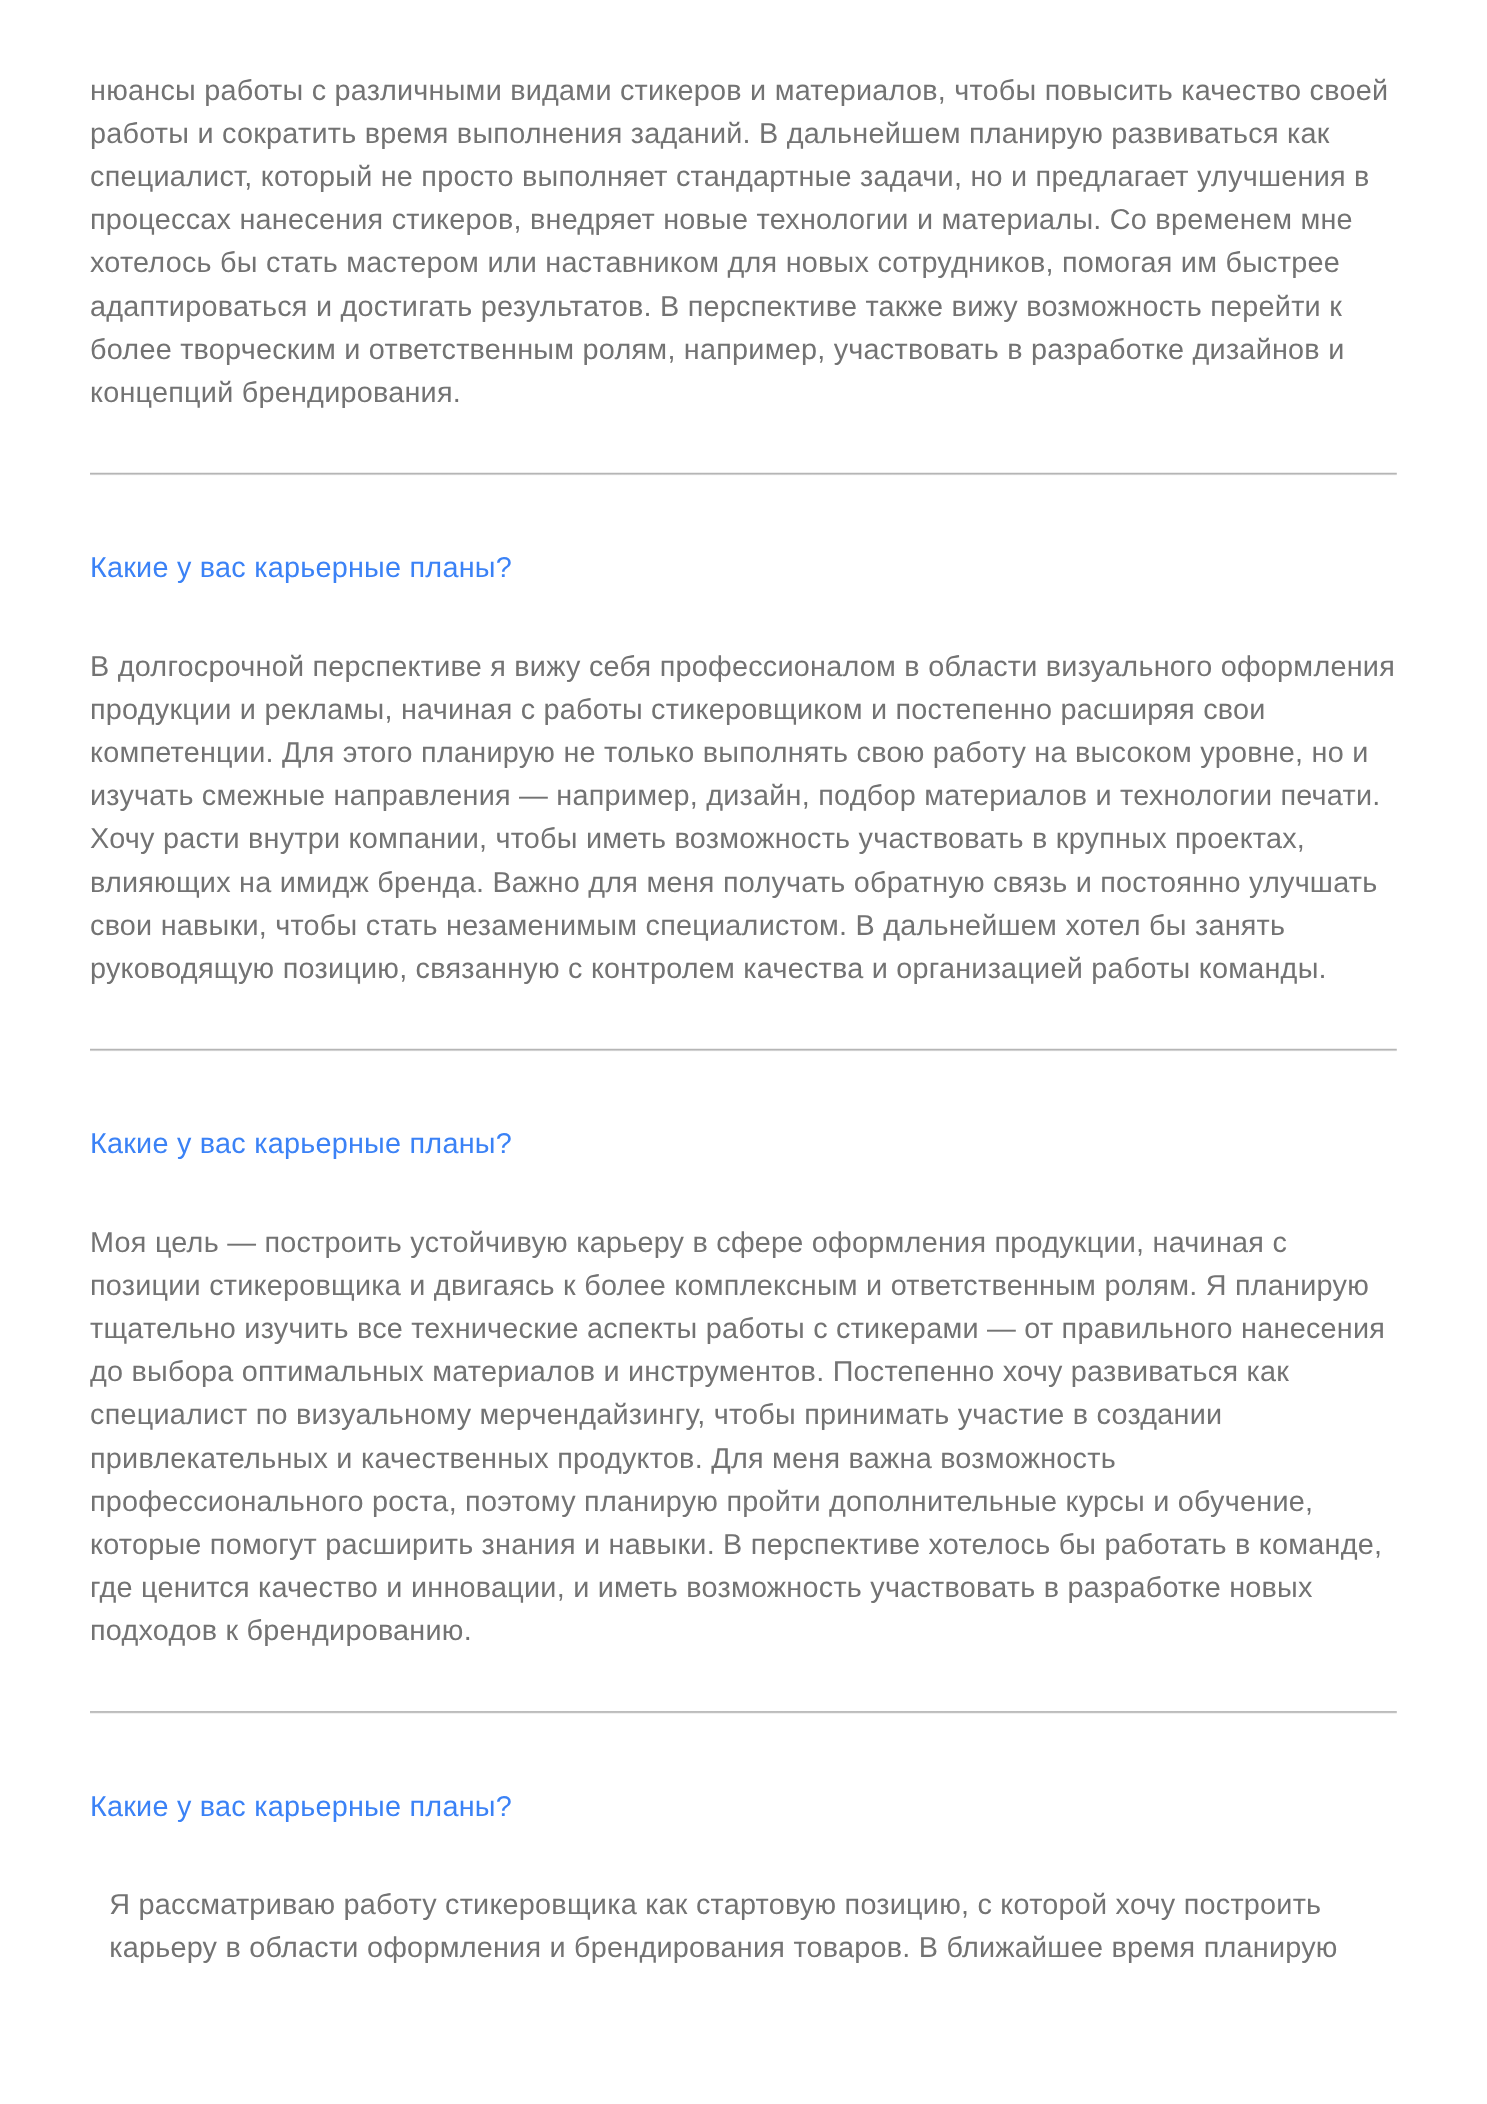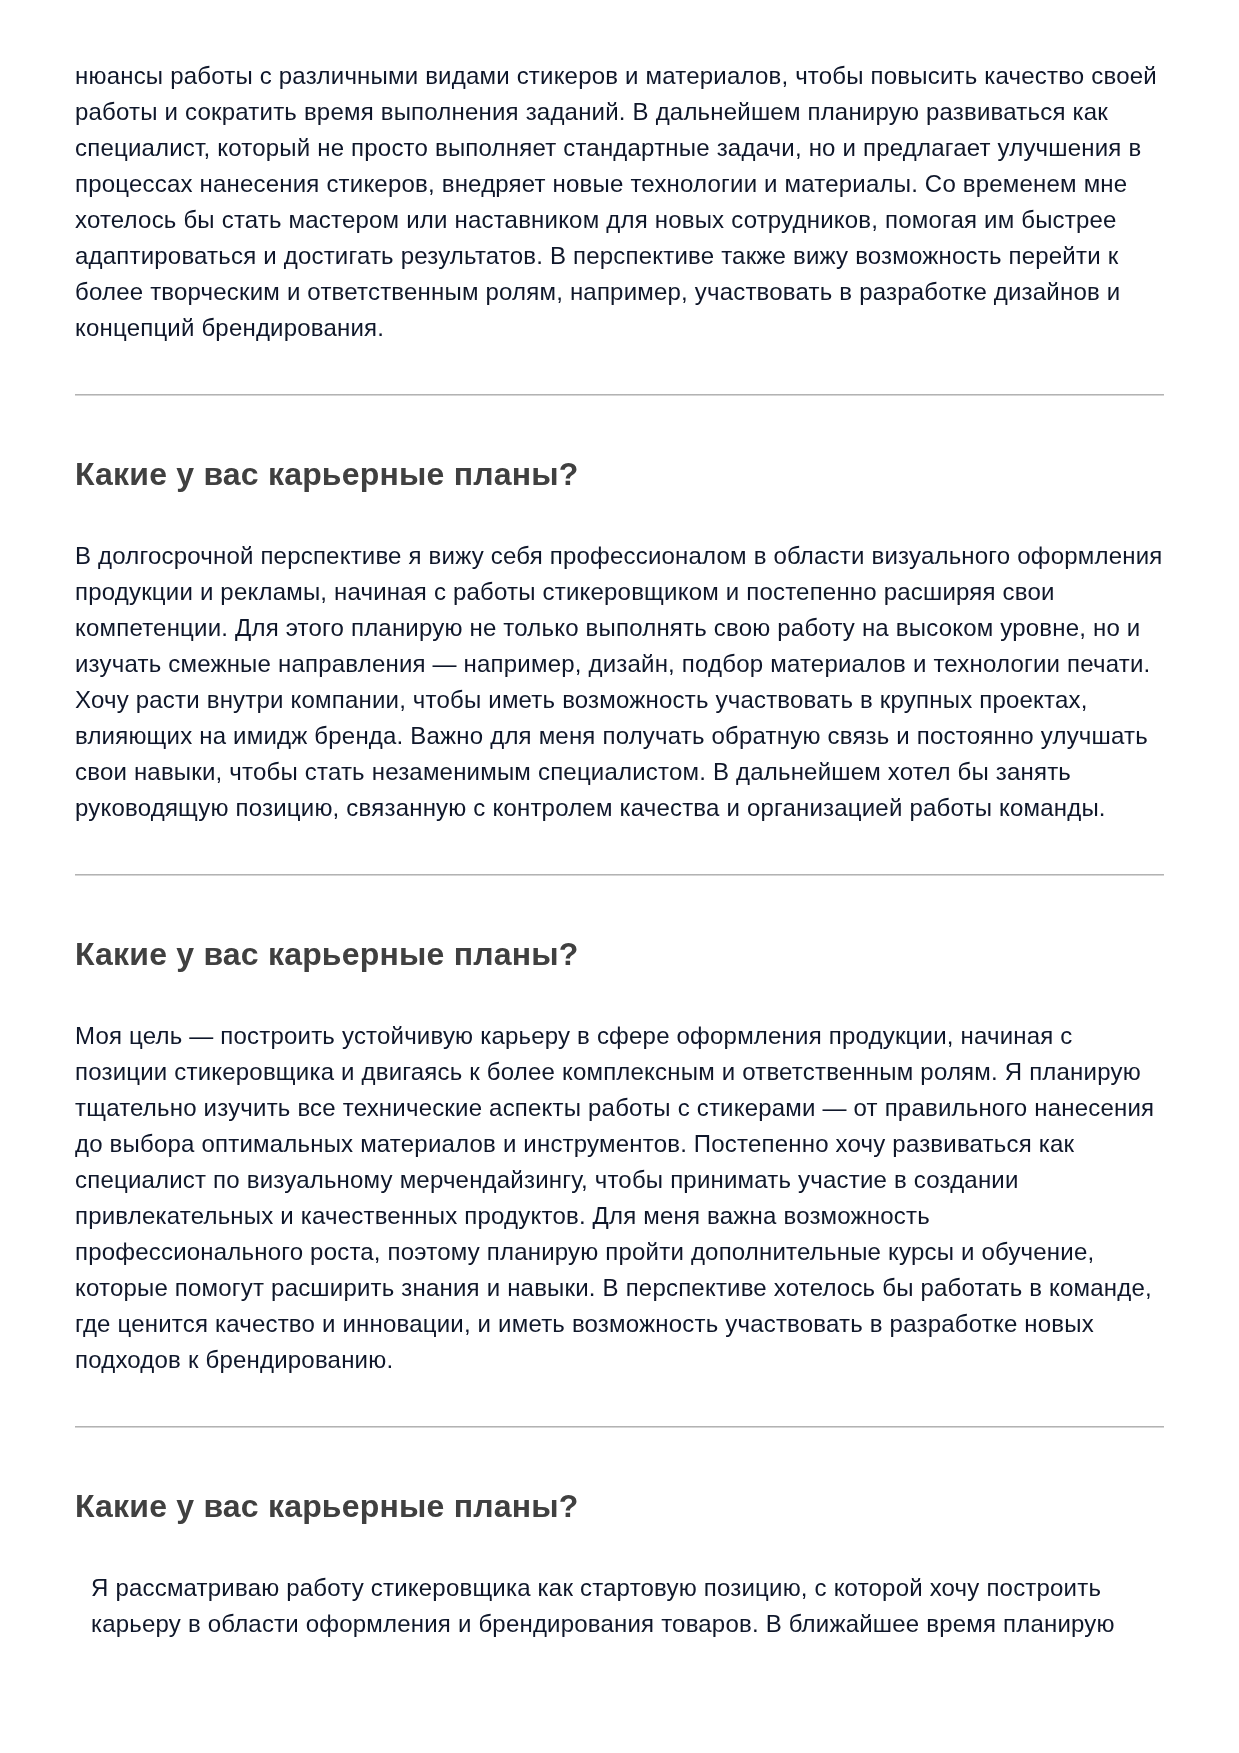--- a/index.html
+++ b/index.html
@@ -14,40 +14,40 @@
     padding: 58px 75px 40px 75px;
     background: #ffffff;
     font-family: "Liberation Sans", "DejaVu Sans", sans-serif;
     overflow: hidden;
   }
   .para {
     margin: 0 0 48px 0;
     font-size: 24px;
     line-height: 36px;
     letter-spacing: 0.2px;
-    color: #0f172a;
+    color: #737373;
     text-align: left;
   }
   .para:last-child {
     margin-bottom: 0;
     margin-left: 16px;
   }
   hr.divider {
     border: 0;
     height: 2px;
     margin: 0 0 60px 0;
     background: linear-gradient(to bottom, #a6a6a6 0%, #c2c2c2 55%, #ececec 100%);
   }
   h2.question {
     margin: 0 0 46px 0;
-    font-size: 32px;
+    font-size: 24px;
     line-height: 36px;
-    font-weight: 700;
+    font-weight: 400;
     letter-spacing: 0.2px;
-    color: #404040;
+    color: #3b82f6;
   }
 </style>
 </head>
 <body>
 
 <div class="page">
 
   <p class="para">нюансы работы с различными видами стикеров и материалов, чтобы повысить качество своей работы и сократить время выполнения заданий. В дальнейшем планирую развиваться как специалист, который не просто выполняет стандартные задачи, но и предлагает улучшения в процессах нанесения стикеров, внедряет новые технологии и материалы. Со временем мне хотелось бы стать мастером или наставником для новых сотрудников, помогая им быстрее адаптироваться и достигать результатов. В перспективе также вижу возможность перейти к более творческим и ответственным ролям, например, участвовать в разработке дизайнов и концепций брендирования.</p>
 
   <hr class="divider">

